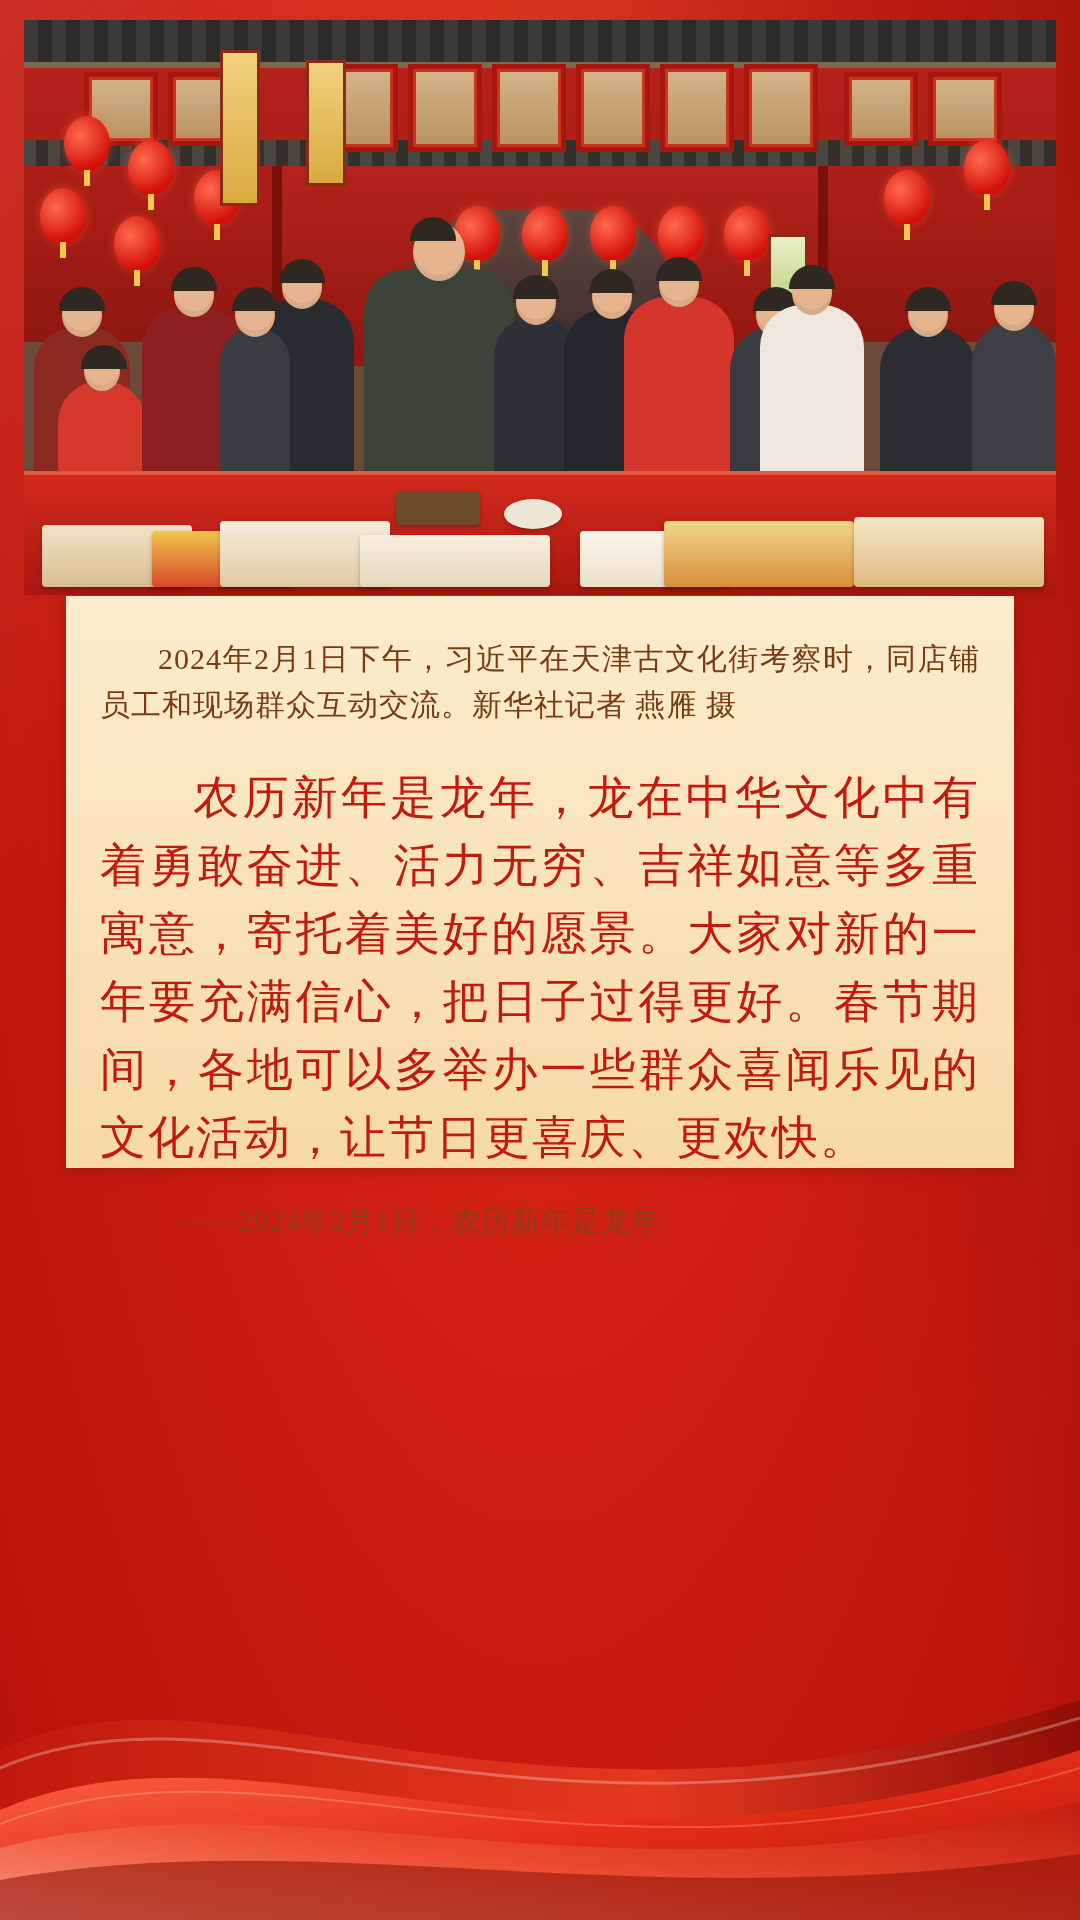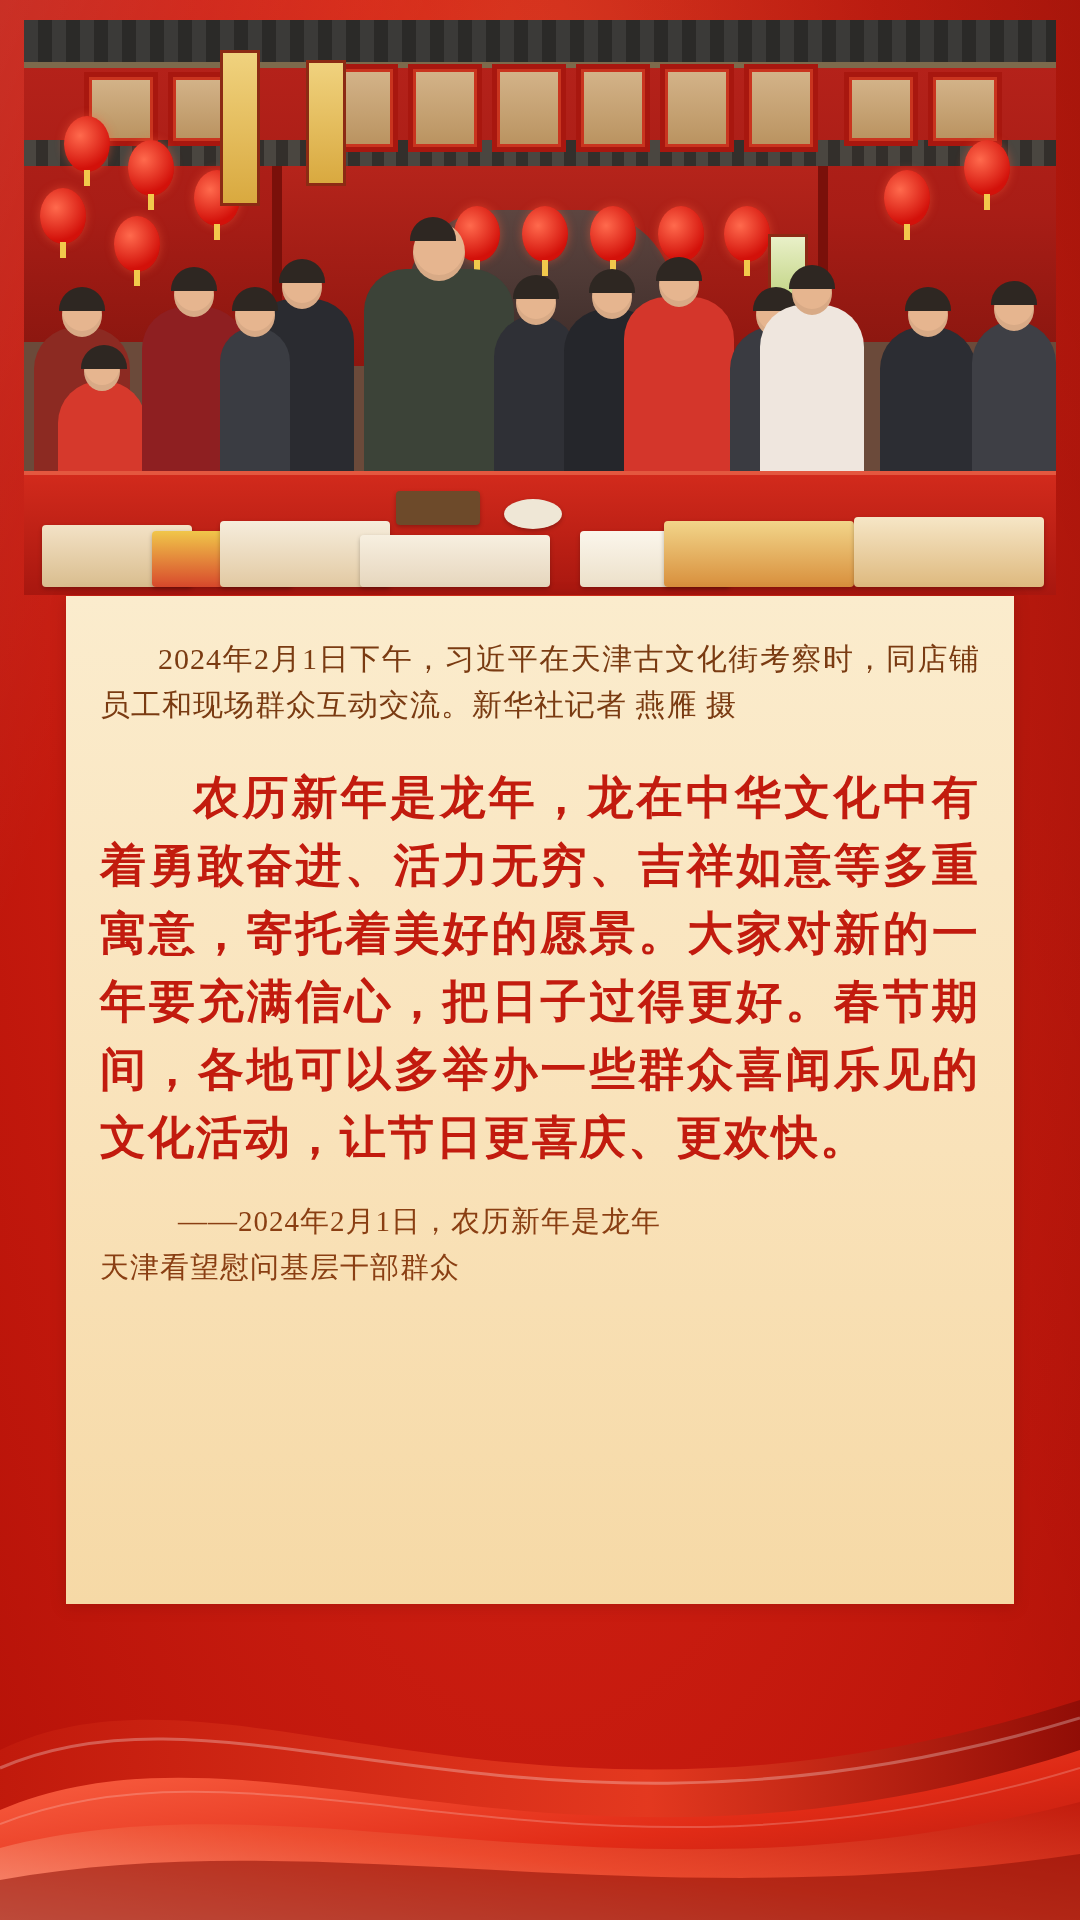--- a/index.html
+++ b/index.html
@@ -137,21 +137,21 @@
     border-radius: 4px;
     box-shadow: 0 2px 4px rgba(0,0,0,.25);
   }
 
   
   .card {
     position: absolute;
     left: 66px;
     top: 596px;
     width: 948px;
-    height: 1008px;
+    height: 572px;
     background: linear-gradient(#fbeccd 0%, #f9e2b9 55%, #f6d9a6 100%);
     box-shadow: 0 2px 14px rgba(90, 10, 0, .25);
   }
 
   .caption {
     padding: 40px 34px 0 34px;
     font-size: 30px;
     line-height: 46px;
     color: #7a3b12;
     letter-spacing: 1px;
@@ -159,21 +159,21 @@
   }
   .caption .indent { display: inline-block; width: 58px; }
 
   .quote {
     padding: 36px 34px 0 34px;
     font-size: 46px;
     line-height: 68px;
     color: #c21b0e;
     letter-spacing: 2px;
     text-align: justify;
-    font-weight: 700;
+    font-weight: 400;
   }
   .quote .indent { display: inline-block; width: 92px; }
 
   .attribution {
     padding: 26px 34px 0 34px;
     font-size: 29px;
     line-height: 46px;
     color: #8a3f13;
     letter-spacing: 1px;
   }
@@ -296,21 +296,20 @@
     <div class="caption">
       <span class="indent"></span><span>2024年2月1日下午，习近平在天津古文化街考察时，同店铺员工和现场群众互动交流。新华社记者 燕雁 摄</span>
     </div>
 
     <div class="quote">
       <span class="indent"></span><span>农历新年是龙年，龙在中华文化中有着勇敢奋进、活力无穷、吉祥如意等多重寓意，寄托着美好的愿景。大家对新的一年要充满信心，把日子过得更好。春节期间，各地可以多举办一些群众喜闻乐见的文化活动，让节日更喜庆、更欢快。</span>
     </div>
 
     <div class="attribution">
       <span class="line1">——2024年2月1日，农历新年是龙年</span>
-      <span class="line2">天津看望慰问基层干部群众</span>
     </div>
 
   </div>
 
   <svg class="ribbon" viewBox="0 0 1080 470" preserveAspectRatio="none">
     <defs>
       <linearGradient id="g1" x1="0" y1="0" x2="1" y2="1">
         <stop offset="0%" stop-color="#ff6a4a"></stop>
         <stop offset="55%" stop-color="#e22b16"></stop>
         <stop offset="100%" stop-color="#a8120a"></stop>

